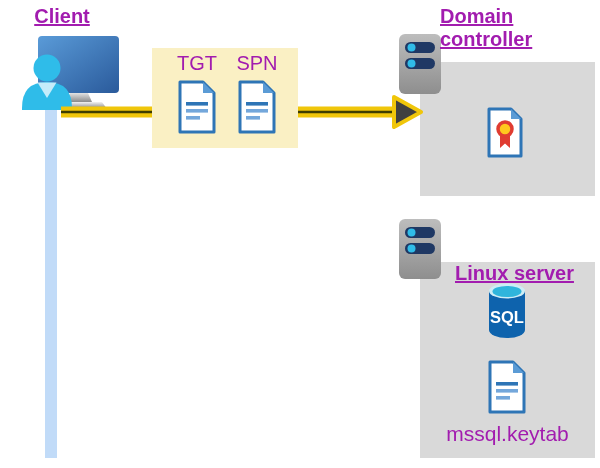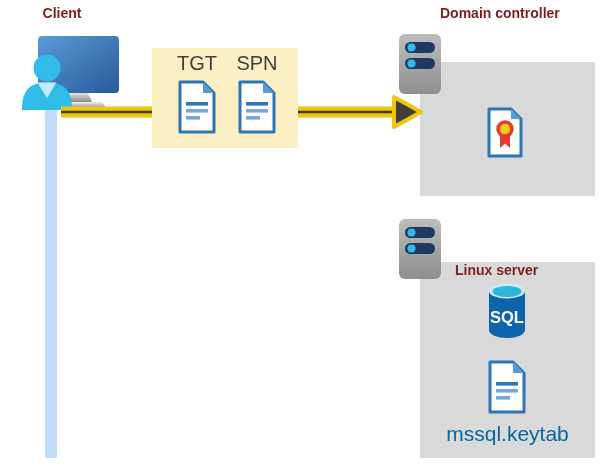--- a/index.html
+++ b/index.html
@@ -3,21 +3,21 @@
 <meta charset="utf-8">
 <style>
   html,body { margin:0; padding:0; background:#ffffff; }
   .canvas {
     position:relative; width:600px; height:468px; background:#ffffff;
     font-family:"Liberation Sans", sans-serif; overflow:hidden;
   }
   .abs { position:absolute; }
 
   .label-bold {
-    font-weight:bold; color:#7f1d1d; font-size:14px; line-height:1.15;
+    font-weight:bold; color:#a21caf; font-size:20px; line-height:1.15;text-decoration:underline;
   }
   .client-label { left:12px; top:5px; width:100px; text-align:center; z-index:6; }
   .dc-title     { left:440px; top:5px;  width:142px; z-index:6; }
   .ls-title     { left:455px; top:222px; width:142px; z-index:6;margin-top:40px; }
 
   .gray-box { background:#D9D9D9; z-index:1; }
   .dc-box { left:420px; top:62px;  width:175px; height:134px; }
   .ls-box { left:420px; top:262px; width:175px; height:196px; }
 
   .client-line {
@@ -26,39 +26,39 @@
   }
 
   .arrow-svg { left:58px; top:95px; z-index:3; }
 
   .ticket-box {
     left:152px; top:48px; width:146px; height:100px;
     background:#FAF0C4; z-index:4;
   }
   .ticket-label {
     position:absolute; top:4px; width:60px; text-align:center;
-    font-size:20px; color:#404040; z-index:5;
+    font-size:20px; color:#a21caf; z-index:5;
   }
   .tgt-label { left:15px; }
   .spn-label { left:75px; }
   .ticket-doc { position:absolute; top:32px; z-index:5; }
   .tgt-doc { left:25px; }
   .spn-doc { left:85px; }
 
   .server-icon { z-index:5; }
   .dc-server { left:398px; top:33px; }
   .ls-server { left:398px; top:218px; }
 
   .cert-icon { left:486px; top:107px; z-index:5; }
   .sql-icon  { left:487px; top:281px; z-index:5; }
   .keytab-doc{ left:487px; top:360px; z-index:5; }
 
   .keytab-label {
     left:420px; top:422px; width:175px; text-align:center;
-    font-size:21px; color:#0369a1; z-index:5;
+    font-size:21px; color:#a21caf; z-index:5;
   }
 
   .client-icon { left:15px; top:30px; z-index:3; }
 </style>
 </head>
 <body>
 
 <div class="canvas">
 
   <div class="abs gray-box dc-box"></div>

